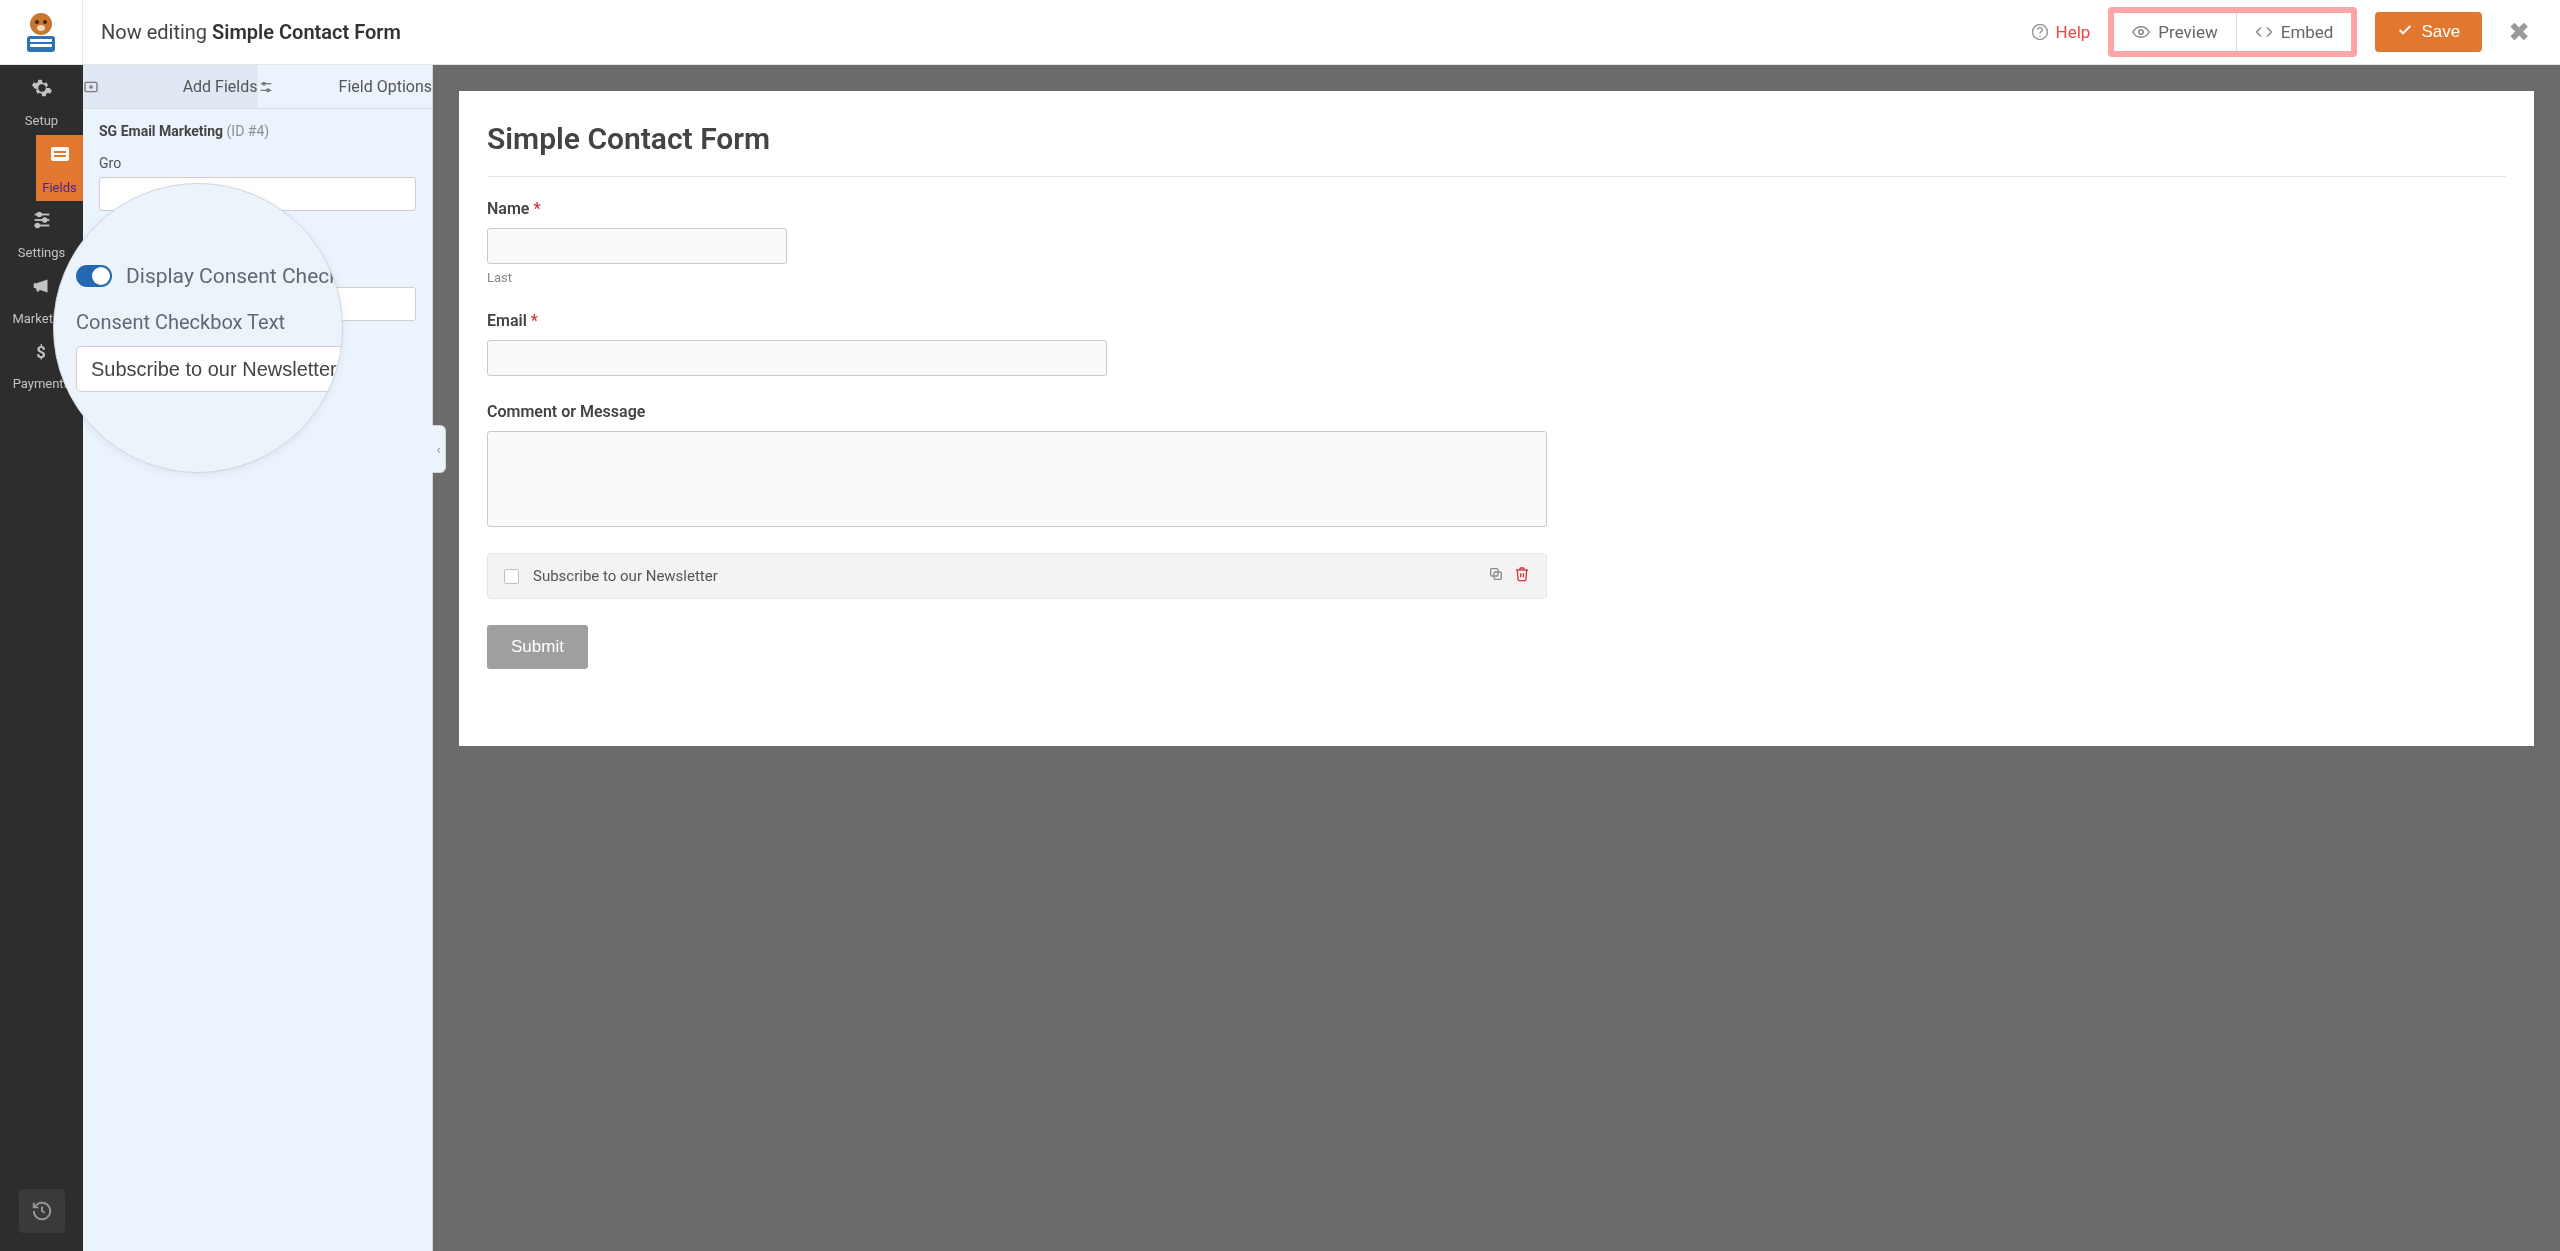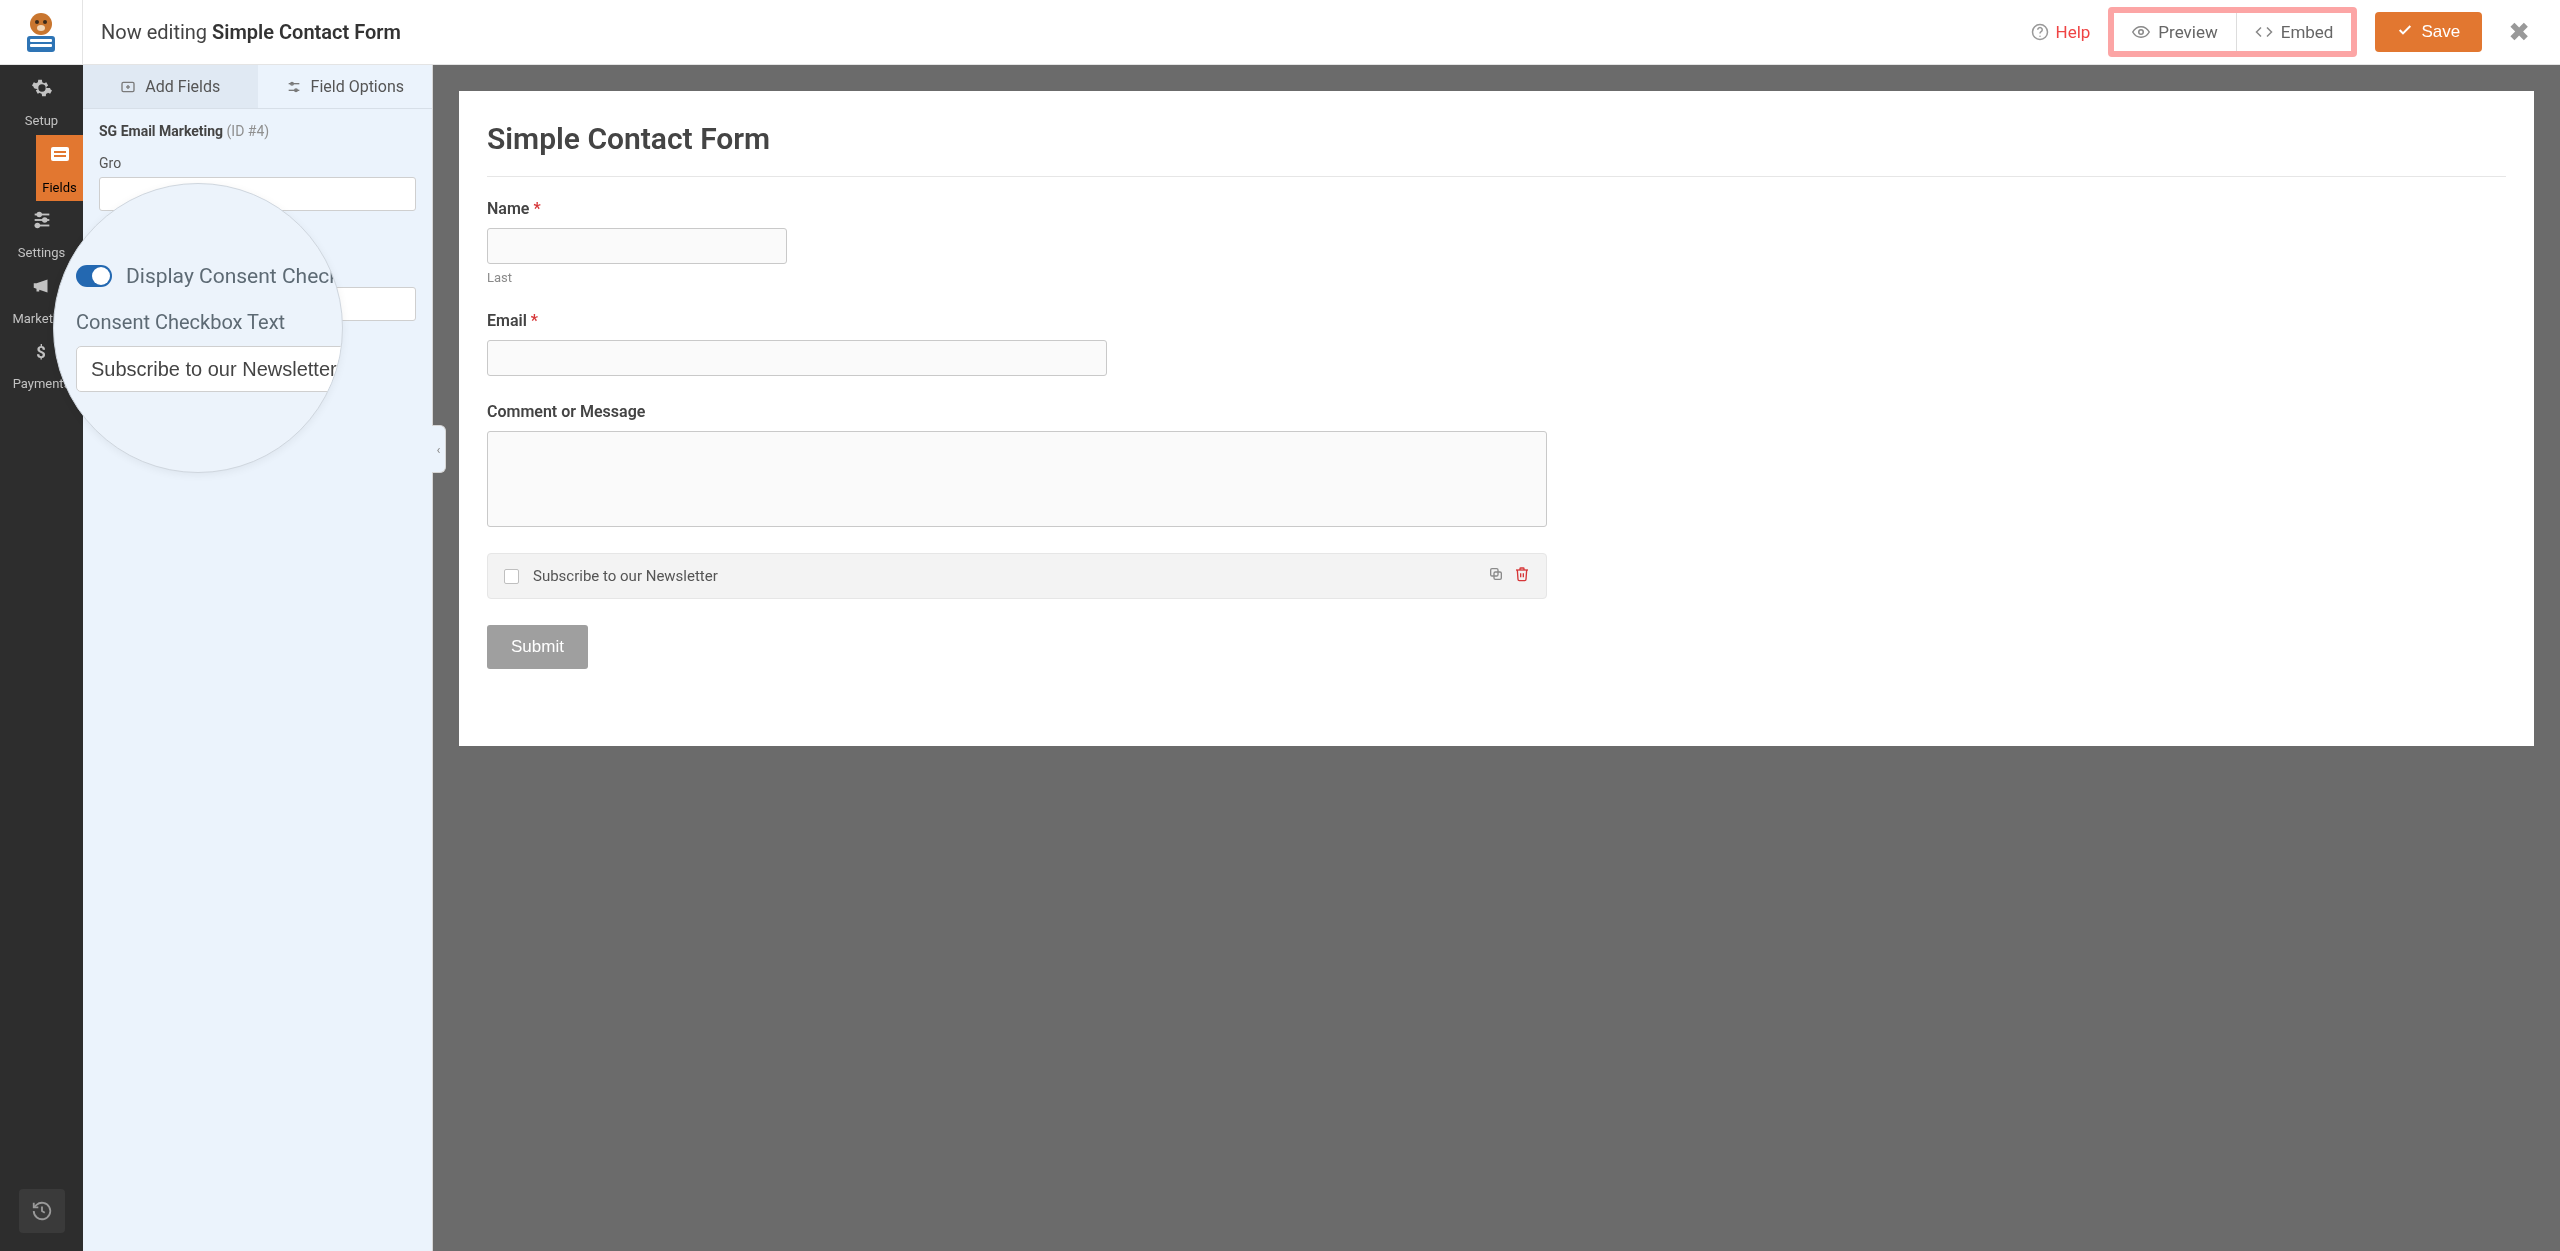--- a/index.html
+++ b/index.html
@@ -52,37 +52,37 @@
   .main { display:flex; height: calc(100% - 65px); }
 
   .sidenav {
     width: 83px; background:#2d2d2d; display:flex; flex-direction:column;
     color:#c2c2c2; font-size:13px; padding-top:4px;
   }
   .sidenav-item {
     display:flex; flex-direction:column; align-items:center; justify-content:center;
     height:66px; cursor:pointer; gap:14px;
   }
-  .sidenav-item.active { background:#e27730; color:#000000;margin-left:36px; }
+  .sidenav-item.active { background:#e27730; color:#4c1d95;margin-left:36px; }
   .sidenav .spacer{ flex:1; }
   .revision-btn{
     width:46px; height:44px; margin:0 auto 18px; border-radius:4px;
     background:#3a3a3a; display:flex; align-items:center; justify-content:center;
     color:#999; cursor:pointer;
   }
 
   .options-panel {
     width: 350px; background:#ebf3fc; display:flex; flex-direction:column;
     border-right:1px solid #d6d6d6; position:relative;
   }
   .panel-tabs {
     display:flex; height:44px; border-bottom:1px solid #d7dfe8;
   }
   .panel-tab {
-    flex:1; display:flex; align-items:center; justify-content:center; gap:9px;
+    flex:1; display:flex; align-items:center; justify-content:space-between; gap:9px;
     font-size:16px; color:#555; cursor:pointer; background:#ebf3fc;
   }
   .panel-tab.inactive { background:#e0e9f3; }
   .subtabs { display:flex; padding:0 16px; border-bottom:1px solid #d7dfe8;}
   .subtab { padding:11px 4px; font-size:15px; color:#555; cursor:pointer; }
   .subtab.active { color:#333; font-weight:600; border-bottom:3px solid #e27730; }
   .panel-body { padding:14px 16px; font-size:14px; color:#444; position:relative;}
   .field-id { color:#444; }
   .field-id .muted { color:#8f8f8f; font-weight:400; }
   .field-id strong { font-weight:700; }

